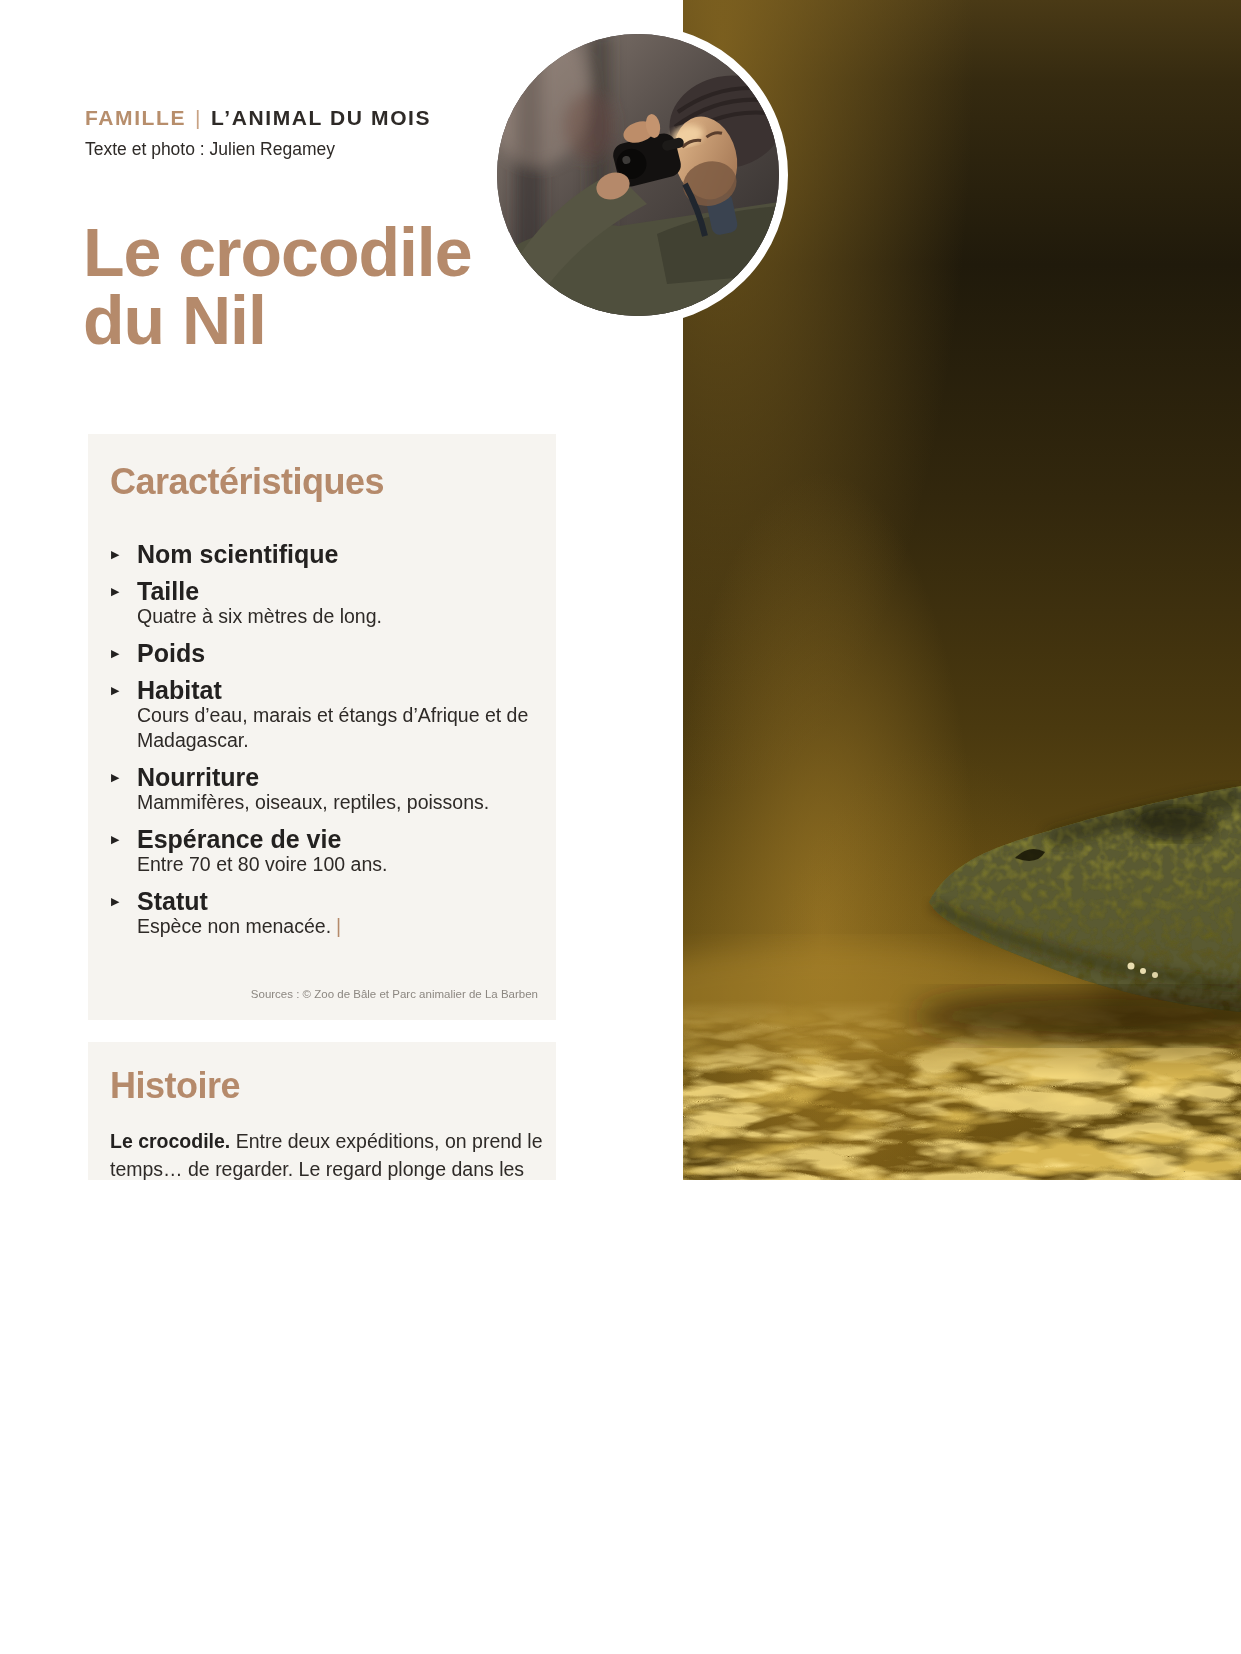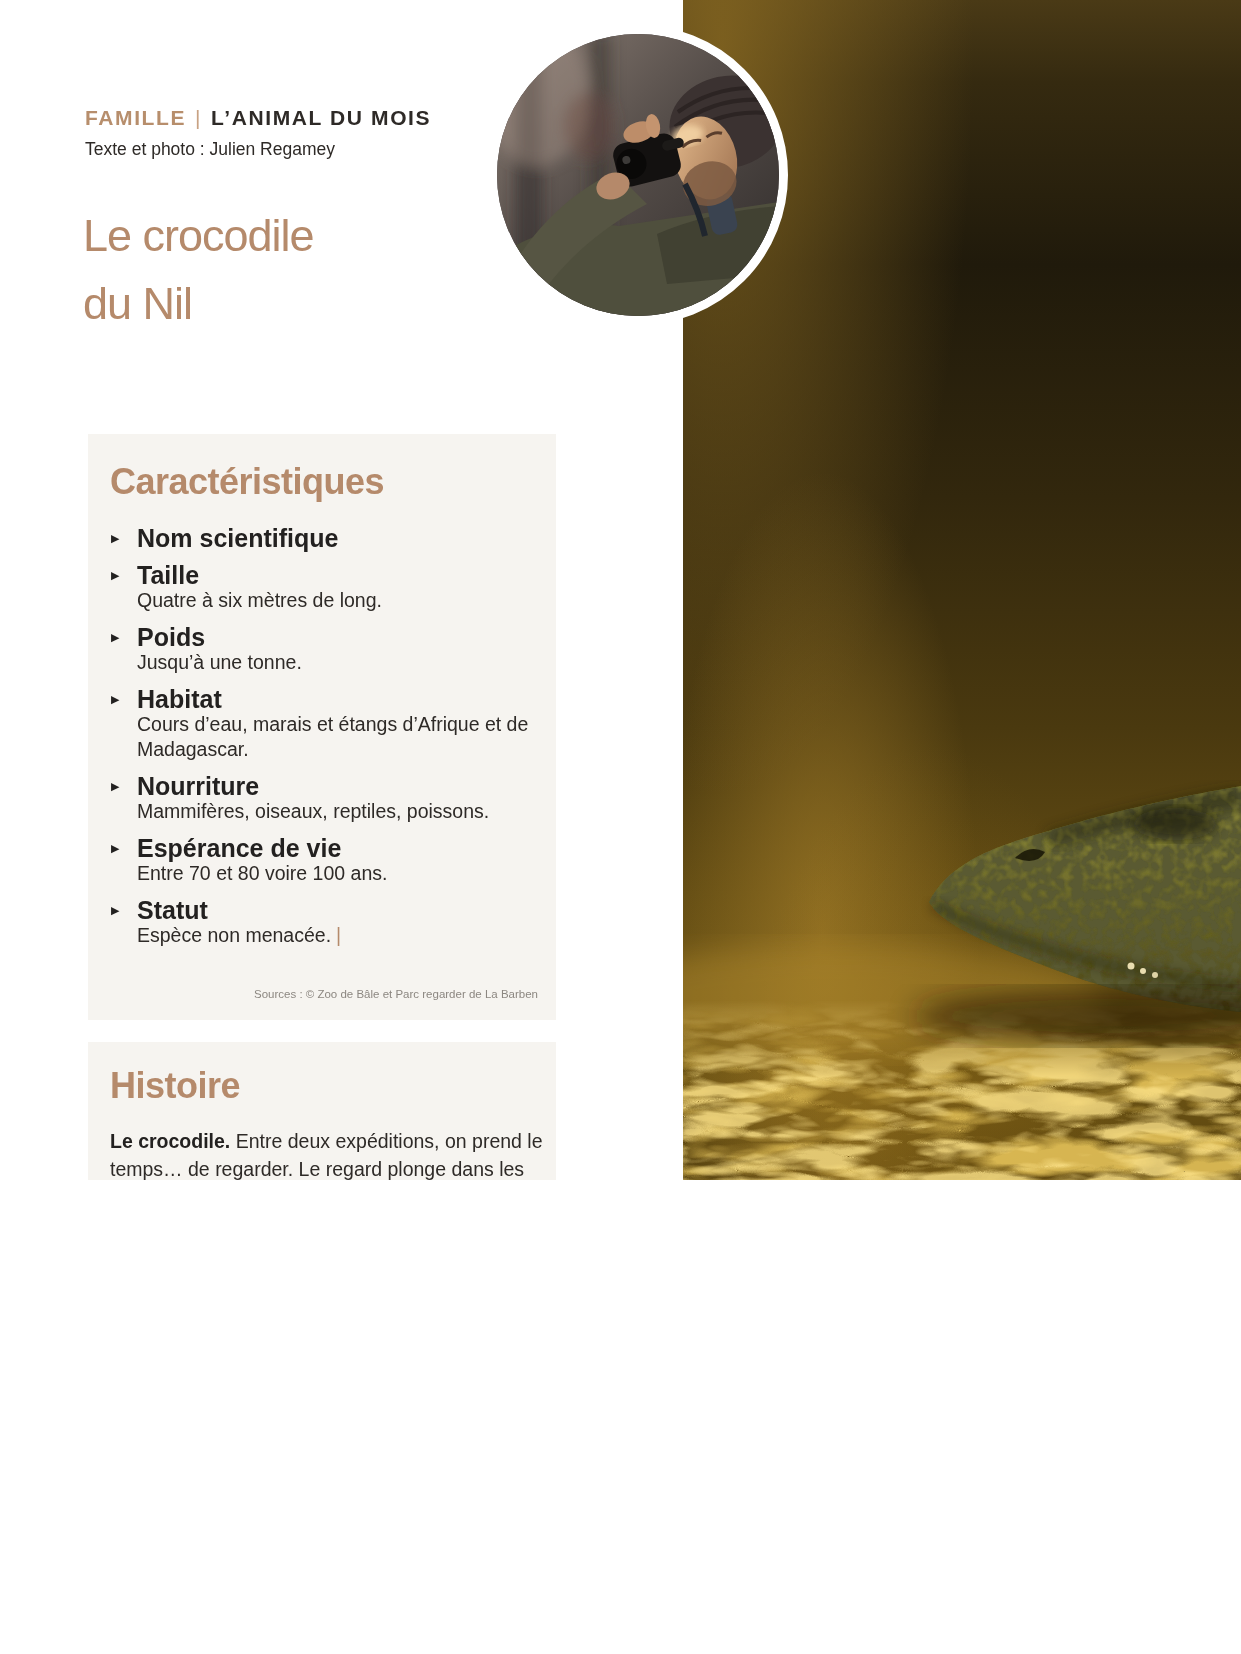--- a/index.html
+++ b/index.html
@@ -17,29 +17,29 @@
   .portrait svg{display:block}
 
   
   .kicker{position:absolute;left:85px;top:106px;font-size:21px;font-weight:bold;letter-spacing:1.6px;white-space:nowrap}
   .kicker .k-section{color:#b78e6c}
   .kicker .k-sep{color:#c8a283;font-weight:normal;padding:0 9px}
   .kicker .k-title{color:#2e2a27}
   .byline{position:absolute;left:85px;top:139px;font-size:17.5px;color:#2e2a27}
 
   
-  .title{position:absolute;left:83px;top:202px;font-size:45px;line-height:68px;font-weight:normal;
+  .title{position:absolute;left:83px;top:218px;font-size:68px;line-height:68px;font-weight:bold;
          color:#b58a6b;letter-spacing:-1px;z-index:2}
 
   
   .card{position:absolute;left:88px;width:468px;background:#f6f4f0}
   .card-characteristics{top:434px;height:586px;padding:28px 20px 0 22px}
   .card-history{top:1042px;height:396px;padding:24px 20px 0 22px}
   .card h2{font-size:36px;line-height:40px;font-weight:bold;color:#b58a6b;letter-spacing:-0.5px}
-  .card-characteristics h2{margin-bottom:24px}
+  .card-characteristics h2{margin-bottom:40px}
   .card-history h2{margin-bottom:22px}
 
   .char-list{list-style:none}
   .char-list li{position:relative;padding-left:27px;margin-bottom:12px}
   .char-list .bullet{position:absolute;left:1px;top:6px;font-size:11px;color:#232120}
   .char-list .label{font-weight:bold;font-size:25px;line-height:25px;color:#232120}
   .char-list .value{font-size:19.5px;line-height:25px;color:#2e2a27}
   .char-list .value.italic{font-style:italic}
   .endbar{color:#b58a6b;margin-left:5px}
   .sources{position:absolute;right:18px;bottom:20px;font-size:11.5px;color:#8c8781}
@@ -229,21 +229,20 @@
         <div class="label">Nom scientifique</div>
       </li>
       <li>
         <span class="bullet">▶</span>
         <div class="label">Taille</div>
         <div class="value">Quatre à six mètres de long.</div>
       </li>
       <li>
         <span class="bullet">▶</span>
         <div class="label">Poids</div>
-        <div class="value">Jusqu’à une tonne.</div>
       </li>
       <li>
         <span class="bullet">▶</span>
         <div class="label">Habitat</div>
         <div class="value">Cours d’eau, marais et étangs d’Afrique et de Madagascar.</div>
       </li>
       <li>
         <span class="bullet">▶</span>
         <div class="label">Nourriture</div>
         <div class="value">Mammifères, oiseaux, reptiles, poissons.</div>
@@ -252,21 +251,21 @@
         <span class="bullet">▶</span>
         <div class="label">Espérance de vie</div>
         <div class="value">Entre 70 et 80 voire 100 ans.</div>
       </li>
       <li>
         <span class="bullet">▶</span>
         <div class="label">Statut</div>
         <div class="value"><span>Espèce non menacée.</span><span class="endbar">|</span></div>
       </li>
     </ul>
-    <div class="sources">Sources : © Zoo de Bâle et Parc regarder de La Barben</div>
+    <div class="sources">Sources : © Zoo de Bâle et Parc animalier de La Barben</div>
   </section>
 
   <section class="card card-history">
     <h2>Histoire</h2>
     <p class="history-text">
       <span class="lead">Le crocodile.</span><span> Entre deux expéditions, on prend le temps… de regarder. Le regard plonge dans les reflets de la rivière. Des éléphants en contre-bas, des hippopotames qui somnolent, des babouins en équilibre sur le garde-corps, et les cris aigus des chauves-souris cachées dans les interstices du béton. Puis, soudain, posé sur une île minuscule, un vieux mâle crocodile se laisse caresser par la lumière. Un instant suspendu. Un œil vert émeraude accroche le soleil. Il fallait juste être là, au bon moment, au bon endroit.</span><span class="endbar">|</span>
     </p>
   </section>
 
   <div class="pageno">52</div>

